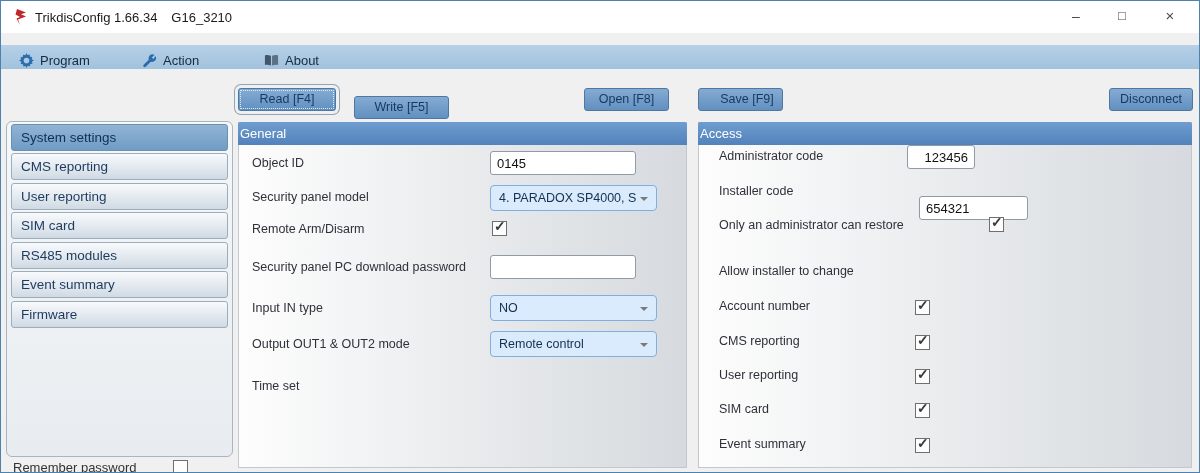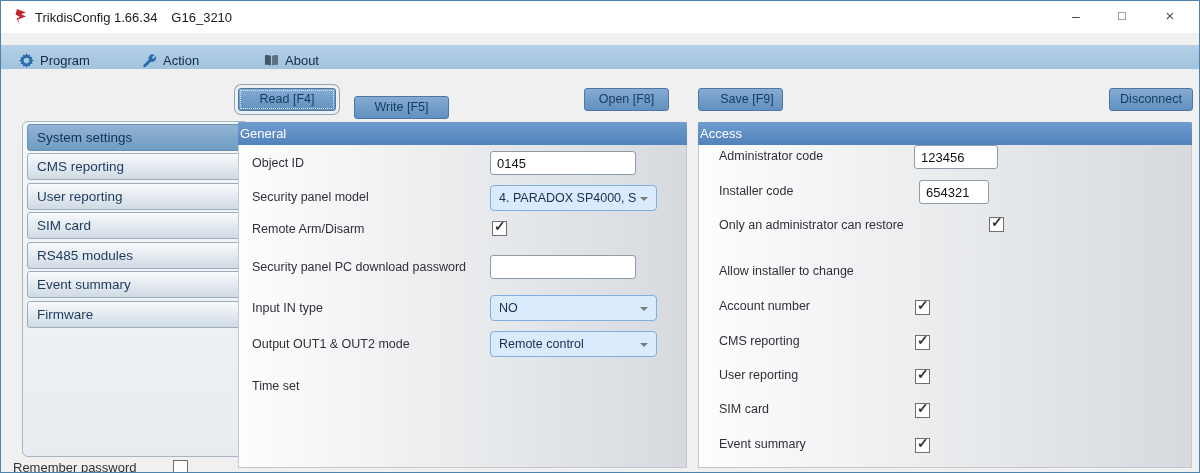--- a/index.html
+++ b/index.html
@@ -31,21 +31,21 @@
     line-height:21px;box-sizing:border-box;cursor:default;}
   .btn.focused{outline:1px dotted #dcebf8;outline-offset:-3px;
     box-shadow:0 0 0 3px #eef1f4, 0 0 0 4px #97a4ae;}
   .b-read{left:237px;top:87px;width:98px;}
   .b-write{left:353px;top:87px;width:95px;margin-top:8px;}
   .b-open{left:583px;top:87px;width:85px;}
   .b-save{left:697px;top:87px;width:85px;padding-left:13px;}
   .b-disc{left:1108px;top:87px;width:84px;}
   
   .sidebar{position:absolute;left:5px;top:120px;width:227px;height:336px;box-sizing:border-box;
-    border:1px solid #a9b6c1;border-radius:6px;background:linear-gradient(#f5f8fa,#e8ecf0);margin-left:16px;}
+    border:1px solid #a9b6c1;border-radius:6px;background:linear-gradient(#f5f8fa,#e8ecf0);}
   .side-item{position:absolute;left:4px;width:217px;height:27px;box-sizing:border-box;
     border:1px solid #9dadba;border-radius:3px;background:linear-gradient(#f8fafc,#d0dae4);
     color:#1d3a5f;font-size:13.5px;line-height:25px;padding-left:9px;cursor:default;}
   .side-item.checked{background:linear-gradient(#92b4d4,#6f9cc5);border-color:#6d90b0;color:#0f3156;}
   .si-0{top:2px;}.si-1{top:31px;}.si-2{top:61px;}.si-3{top:90px;}
   .si-4{top:120px;}.si-5{top:149px;}.si-6{top:179px;}
   .remember-row{position:absolute;left:12px;top:459px;font-size:13px;color:#333;}
   
   .panel{position:absolute;top:121px;height:346px;box-sizing:border-box;
     background:linear-gradient(to right,#fdfdfd,#d6dade);border:1px solid #c2c8ce;}
@@ -74,22 +74,22 @@
   .g-combo-1{top:62px;}
   .g-cb-2{left:253px;top:98px;}
   .g-in-3{left:251px;top:132px;width:146px;}
   .g-combo-4{top:172px;}
   .g-combo-5{top:208px;}
   .g-combo-6{top:250px;}
   
   .a-lbl-0{left:20px;top:26px;}.a-lbl-1{left:20px;top:61px;}.a-lbl-2{left:20px;top:95px;}
   .a-lbl-3{left:20px;top:141px;}.a-lbl-4{left:20px;top:176px;}.a-lbl-5{left:20px;top:211px;}
   .a-lbl-6{left:20px;top:245px;}.a-lbl-7{left:20px;top:279px;}.a-lbl-8{left:20px;top:314px;}
-  .a-in-0{left:215px;top:22px;width:84px;}
-  .a-in-1{left:220px;top:57px;width:70px;}
+  .a-in-0{left:208px;top:22px;width:68px;text-align:right;}
+  .a-in-1{left:220px;top:73px;width:109px;}
   .a-cb-2{left:290px;top:94px;}
   .a-cb-4{left:216px;top:177px;}
   .a-cb-5{left:216px;top:212px;}
   .a-cb-6{left:216px;top:246px;}
   .a-cb-7{left:216px;top:280px;}
   .a-cb-8{left:216px;top:315px;}
 </style>
 </head>
 <body>
 

